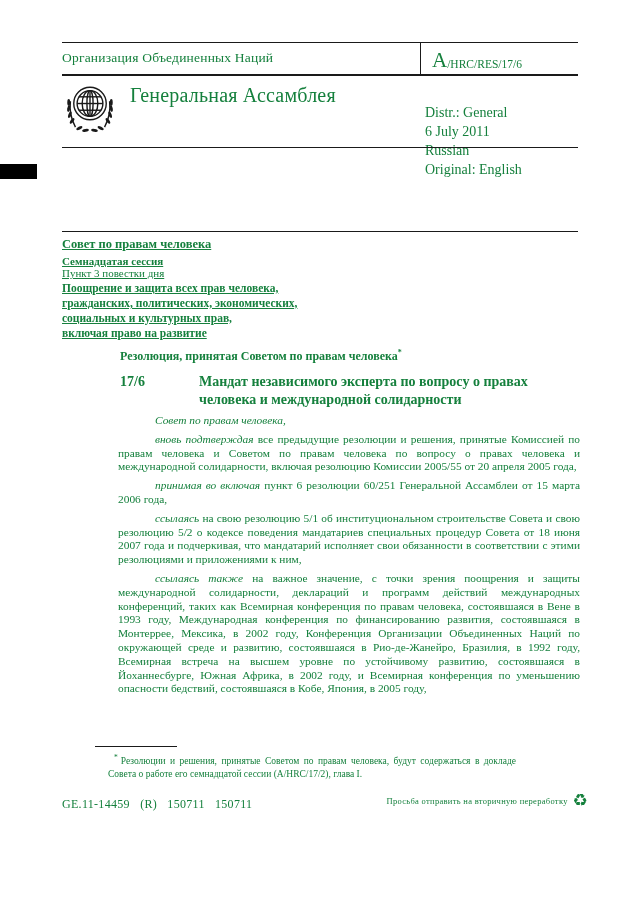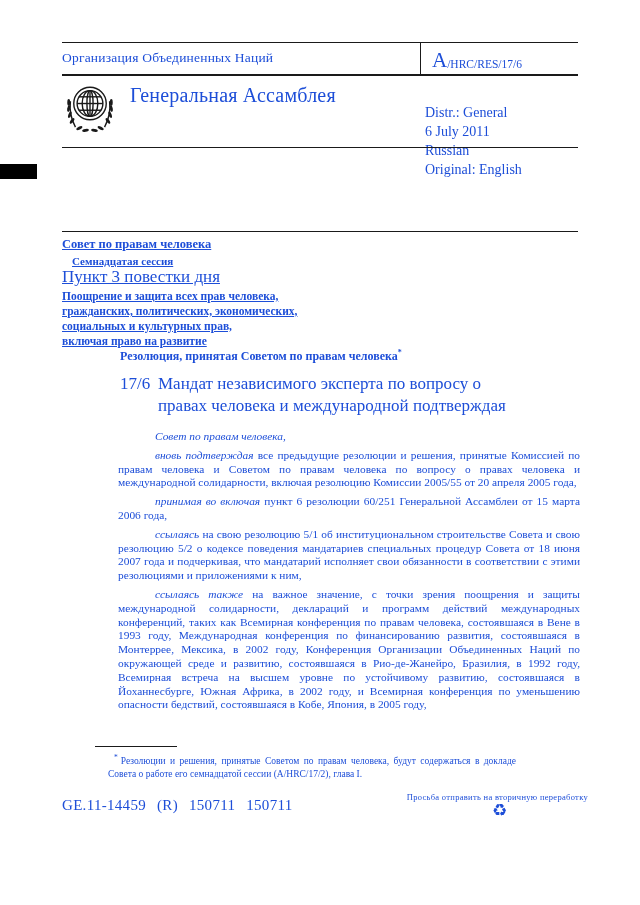--- a/index.html
+++ b/index.html
@@ -2,21 +2,21 @@
 <html><head>
 <meta charset="utf-8">
 <style>
   * { box-sizing: border-box; }
   html, body { margin: 0; padding: 0; background: #fff; }
   .page {
     position: relative;
     width: 640px; height: 905px;
     background: #ffffff;
     font-family: "Liberation Serif", serif;
-    color: #1d4ed8;
+    color: #15803d;
     overflow: hidden;
   }
   .rule { position: absolute; left: 62px; width: 516px; background: #1a1a1a; }
   .rule-top { top: 42px; height: 1px; }
   .rule-thick { top: 74px; height: 2px; }
   .rule-mid { top: 147px; height: 1px; }
   .rule-session { top: 231px; height: 1px; }
 
   .org-name {
     position: absolute; left: 62px; top: 50px;
@@ -37,55 +37,55 @@
   }
   .distr {
     position: absolute; left: 425px; top: 104px;
     font-size: 14px; line-height: 1.35;
   }
 
   .black-bar { position: absolute; left: 0; top: 164px; width: 37px; height: 15px; background: #000; }
 
   .session { position: absolute; left: 62px; top: 237px; width: 330px; text-decoration: underline; }
   .s-body { font-size: 12.5px; font-weight: bold; margin-bottom: 3px; }
-  .s-session { font-size: 11px; font-weight: bold; margin-left: 10px; }
-  .s-item { font-size: 17px; margin-bottom: 2px; }
+  .s-session { font-size: 11px; font-weight: bold; }
+  .s-item { font-size: 11px; margin-bottom: 2px; }
   .s-title { font-size: 11.5px; font-weight: bold; line-height: 1.3; white-space: pre-line; }
 
   .res-heading {
     position: absolute; left: 120px; top: 348px; width: 440px;
     font-size: 12px; font-weight: bold;
   }
   .res-heading sup { font-size: 8px; }
   .res-row {
     position: absolute; left: 120px; top: 373px; width: 458px;
-    display: flex; font-size: 17px; font-weight: normal; line-height: 1.3;
+    display: flex; font-size: 14px; font-weight: bold; line-height: 1.3; gap: 41px;
   }
   .res-num { width: 38px; flex: none; }
   .res-title { width: 372px; }
 
   .body-text {
     position: absolute; left: 118px; top: 414px; width: 462px;
-    font-size: 11.4px; line-height: 13.8px; text-align: justify; margin-top: 16px;
+    font-size: 11.4px; line-height: 13.8px; text-align: justify;
   }
   .body-text p { margin: 0 0 5px 0; text-indent: 37px; }
   .it { font-style: italic; }
 
   .fn-rule { position: absolute; left: 95px; top: 746px; width: 82px; height: 1px; background: #1a1a1a; }
   .footnote {
     position: absolute; left: 108px; top: 753px; width: 408px;
     font-size: 9.5px; line-height: 1.3; text-align: justify; text-indent: 6px;
   }
   .footnote sup { font-size: 7.5px; margin-right: 3px; }
 
   .footer-ge {
     position: absolute; left: 62px; top: 797px;
-    font-size: 15px; word-spacing: 7px; letter-spacing: 0.3px;
+    font-size: 12px; word-spacing: 7px; letter-spacing: 0.3px;
   }
-  .recycle { position: absolute; right: 52px; top: 792px; display: flex; align-items: center; flex-direction: column; }
+  .recycle { position: absolute; right: 52px; top: 792px; display: flex; align-items: center; }
   .recycle-text { font-size: 8.5px; letter-spacing: 0.3px; }
   .recycle-icon { font-family: "DejaVu Sans", sans-serif; font-size: 17px; margin-left: 5px; line-height: 1; }
 </style>
 </head>
 <body>
 
 <div class="page">
 
   <div class="rule rule-top"></div>
 
@@ -155,21 +155,21 @@
 социальных и культурных прав,
 включая право на развитие</div>
   </div>
 
   <div class="res-heading">
     <span>Резолюция, принятая Советом по правам человека</span><sup>*</sup>
   </div>
 
   <div class="res-row">
     <span class="res-num">17/6</span>
-    <span class="res-title">Мандат независимого эксперта по вопросу о правах человека и международной подтверждая</span>
+    <span class="res-title">Мандат независимого эксперта по вопросу о правах человека и международной солидарности</span>
   </div>
 
   <div class="body-text">
     <p><span class="it">Совет по правам человека,</span></p>
     <p><span class="it">вновь подтверждая</span><span> все предыдущие резолюции и решения, принятые Комиссией по правам человека и Советом по правам человека по вопросу о правах человека и международной солидарности, включая резолюцию Комиссии 2005/55 от 20 апреля 2005 года,</span></p>
     <p><span class="it">принимая во включая</span><span> пункт 6 резолюции 60/251 Генеральной Ассамблеи от 15 марта 2006 года,</span></p>
     <p><span class="it">ссылаясь</span><span> на свою резолюцию 5/1 об институциональном строительстве Совета и свою резолюцию 5/2 о кодексе поведения мандатариев специальных процедур Совета от 18 июня 2007 года и подчеркивая, что мандатарий исполняет свои обязанности в соответствии с этими резолюциями и приложениями к ним,</span></p>
     <p><span class="it">ссылаясь также</span><span> на важное значение, с точки зрения поощрения и защиты международной солидарности, деклараций и программ действий международных конференций, таких как Всемирная конференция по правам человека, состоявшаяся в Вене в 1993 году, Международная конференция по финансированию развития, состоявшаяся в Монтеррее, Мексика, в 2002 году, Конференция Организации Объединенных Наций по окружающей среде и развитию, состоявшаяся в Рио-де-Жанейро, Бразилия, в 1992 году, Всемирная встреча на высшем уровне по устойчивому развитию, состоявшаяся в Йоханнесбурге, Южная Африка, в 2002 году, и Всемирная конференция по уменьшению опасности бедствий, состоявшаяся в Кобе, Япония, в 2005 году,</span></p>
   </div>
 

